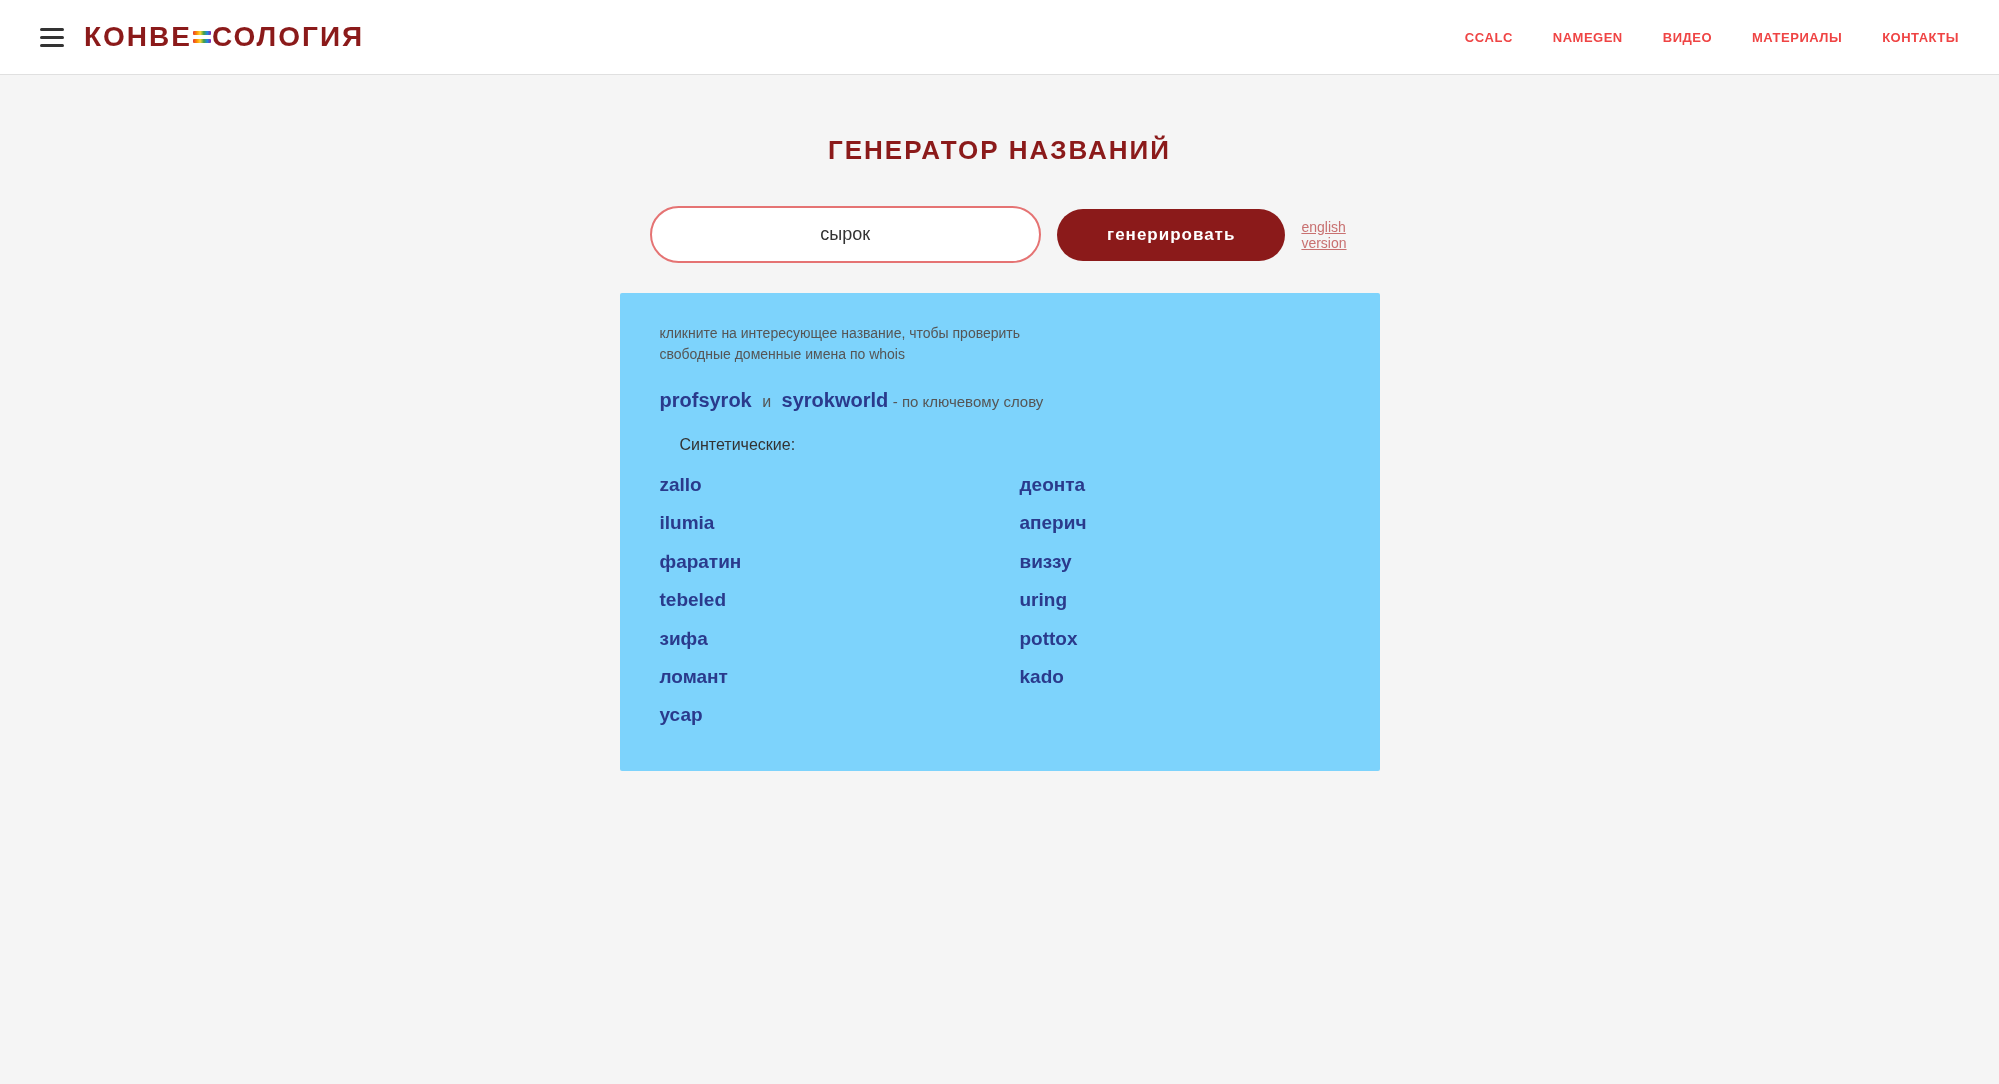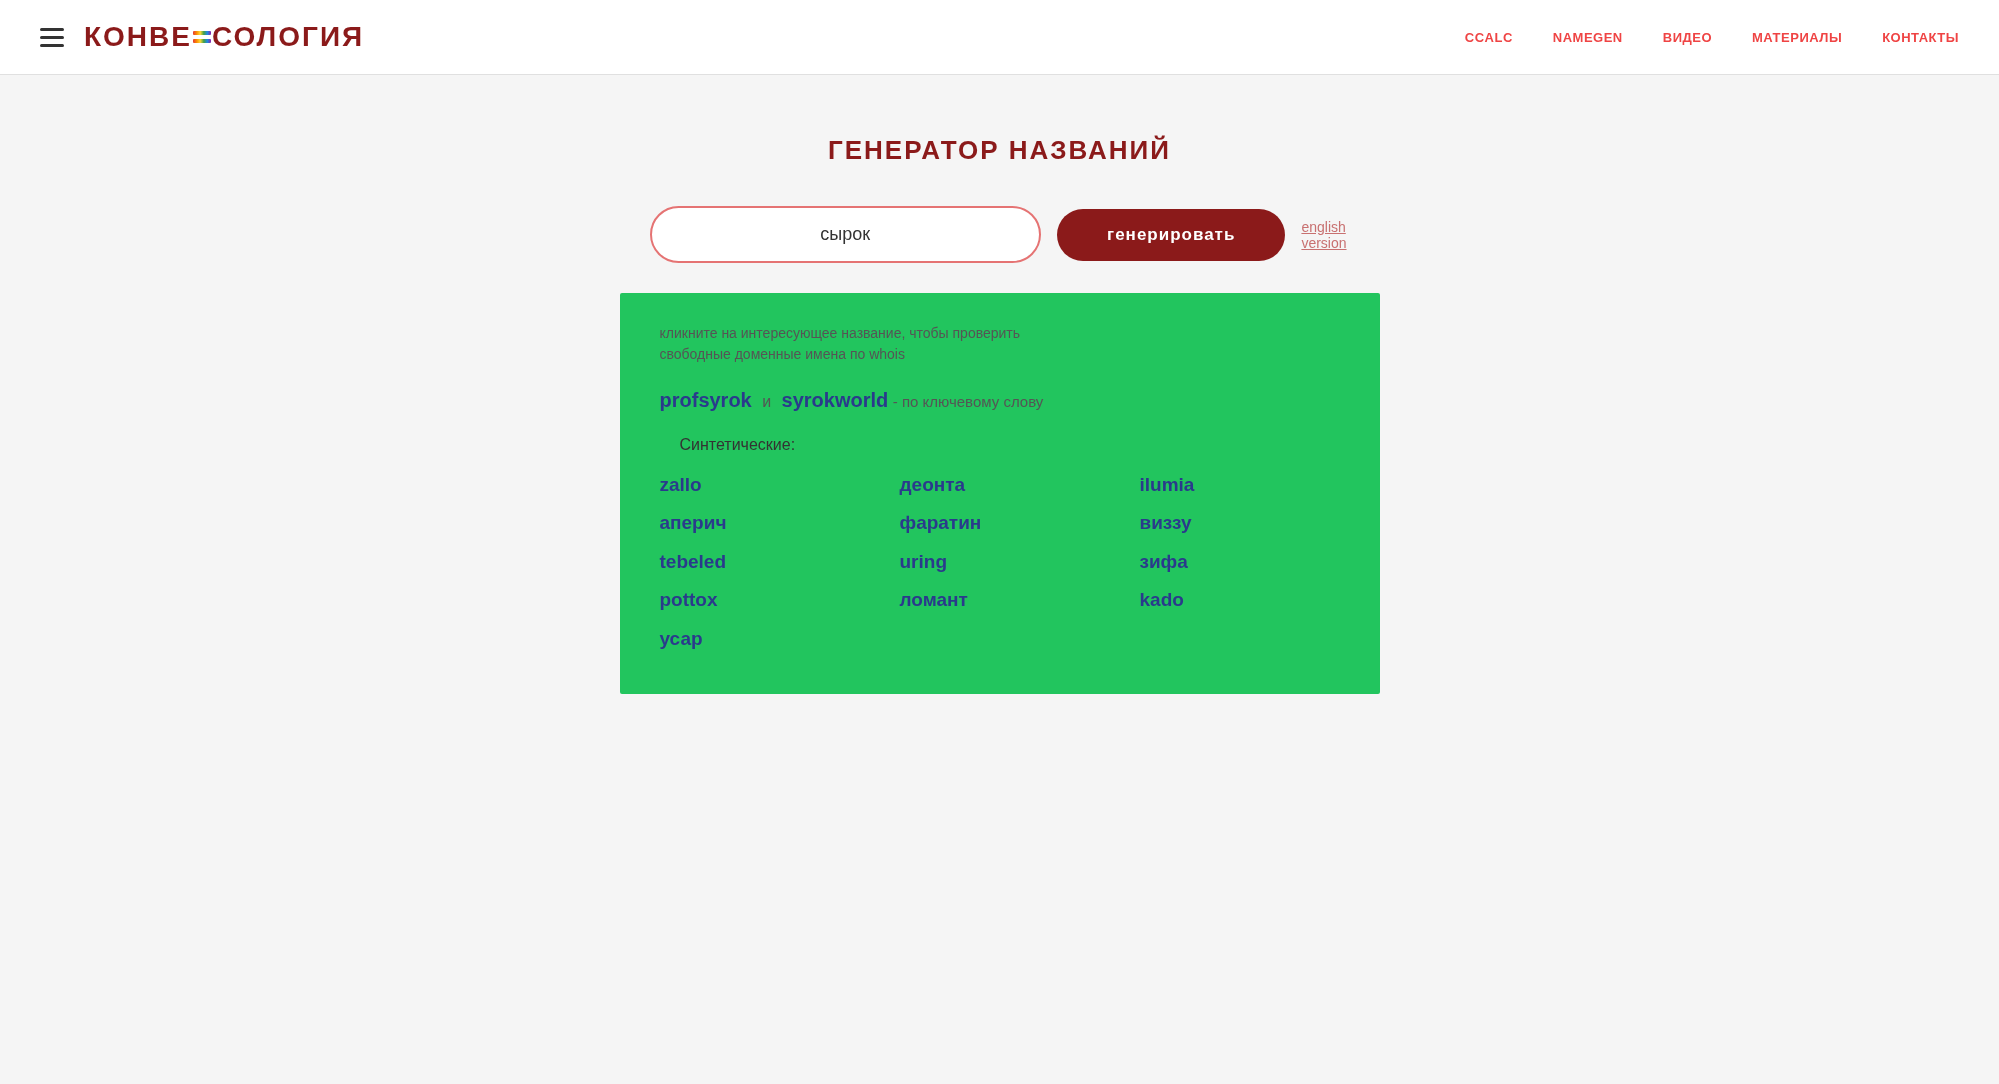--- a/index.html
+++ b/index.html
@@ -162,21 +162,21 @@
 
     .english-link {
       color: #c87070;
       font-size: 14px;
       text-decoration: underline;
       cursor: pointer;
     }
 
     
     .results-panel {
-      background: #22c55e;
+      background: #7dd3fc;
       width: 100%;
       max-width: 760px;
       margin-top: 30px;
       padding: 30px 40px 40px;
       border-radius: 2px;
     }
 
     .results-hint {
       font-size: 14px;
       color: #555;
@@ -211,21 +211,21 @@
 
     .section-label {
       font-size: 16px;
       color: #333;
       margin-bottom: 16px;
       margin-left: 20px;
     }
 
     .names-grid {
       display: grid;
-      grid-template-columns: 1fr 1fr 1fr;
+      grid-template-columns: 1fr 1fr;
       gap: 8px 40px;
     }
 
     .name-item {
       font-size: 19px;
       font-weight: 700;
       color: #2a3a8c;
       cursor: pointer;
       text-decoration: none;
       line-height: 1.6;

